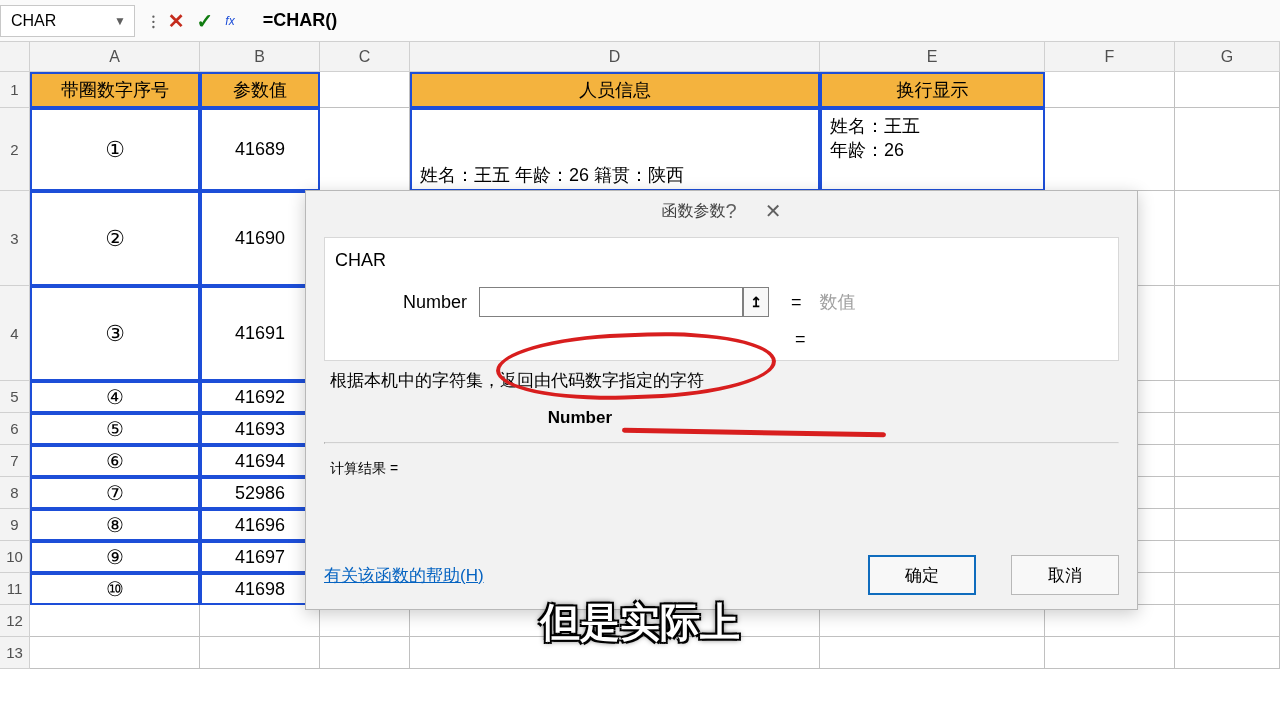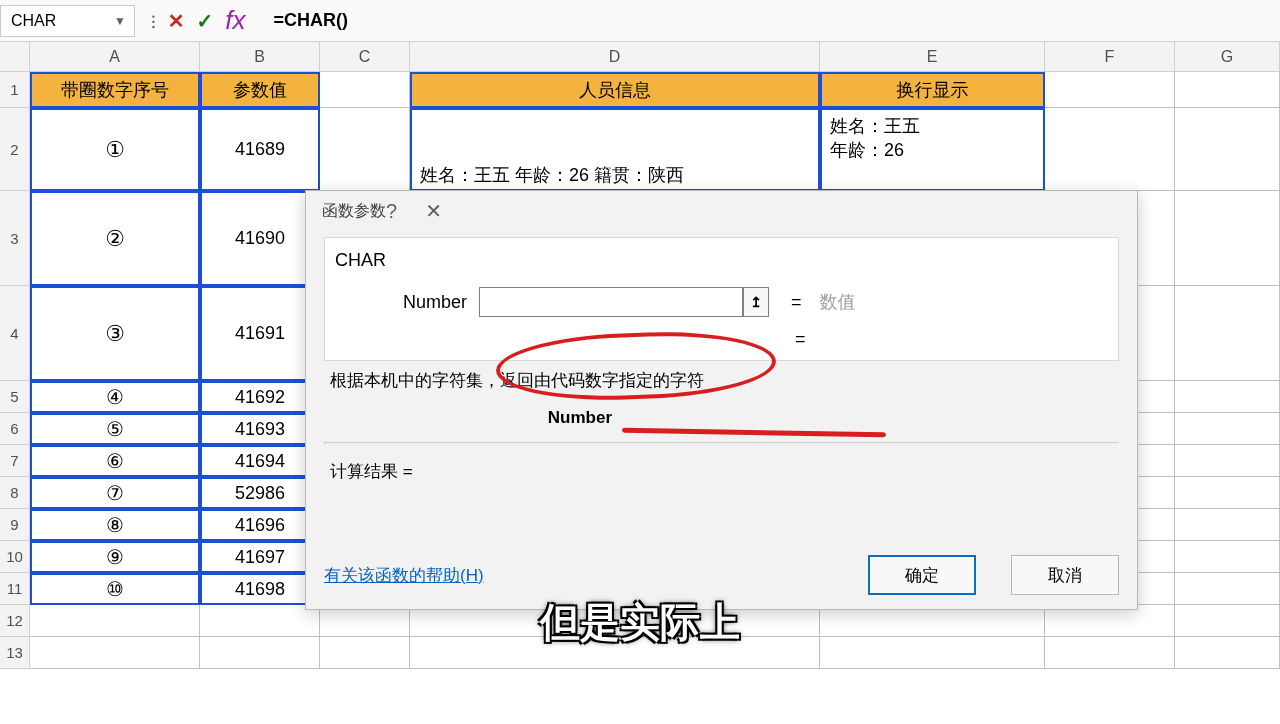--- a/index.html
+++ b/index.html
@@ -32,21 +32,21 @@
       font-size: 16px;
     }
     .name-box-dropdown { color: #606060; font-size: 12px; }
     .formula-actions {
       display: flex;
       align-items: center;
       gap: 12px;
       padding: 0 16px;
       font-size: 18px;
     }
-    .fx-icon { font-style: italic; color: #a21caf; font-size: 26px; }
+    .fx-icon { font-style: italic; color: #1d4ed8; font-size: 12px; }
     .cancel-x { color: #c42b1c; font-weight: bold; font-size: 20px; }
     .accept-check { color: #107c10; font-weight: bold; font-size: 20px; }
     .formula-input {
       flex: 1;
       font-size: 18px;
       padding: 0 12px;
       font-weight: bold;
       color: #000;
     }
     
@@ -121,21 +121,21 @@
       height: 420px;
       background: #f2f2f2;
       border: 1px solid #b8b8b8;
       box-shadow: 0 4px 16px rgba(0,0,0,0.2);
       z-index: 100;
     }
     .dialog-titlebar {
       height: 40px;
       display: flex;
       align-items: center;
-      justify-content: flex-start;
+      justify-content: center;
       padding: 0 16px;
       font-size: 16px;
       color: #404040;
     }
     .dialog-titlebar-actions { display: flex; gap: 28px; align-items: center; }
     .dialog-help-icon { font-size: 20px; color: #606060; cursor: pointer; }
     .dialog-close-icon { font-size: 20px; color: #606060; cursor: pointer; font-weight: 300; }
     .dialog-body {
       padding: 6px 18px 0 18px;
     }
@@ -217,21 +217,21 @@
       text-align: right;
       padding-right: 12px;
       font-weight: bold;
     }
     .divider {
       border-top: 1px solid #d0d0d0;
       margin: 0;
     }
     .calc-result {
       padding: 16px 0 0 6px;
-      font-size: 17px;
+      font-size: 14px;
     }
     .dialog-footer {
       position: absolute;
       bottom: 14px;
       left: 0;
       right: 0;
       padding: 0 18px;
       display: flex;
       align-items: center;
       justify-content: space-between;

